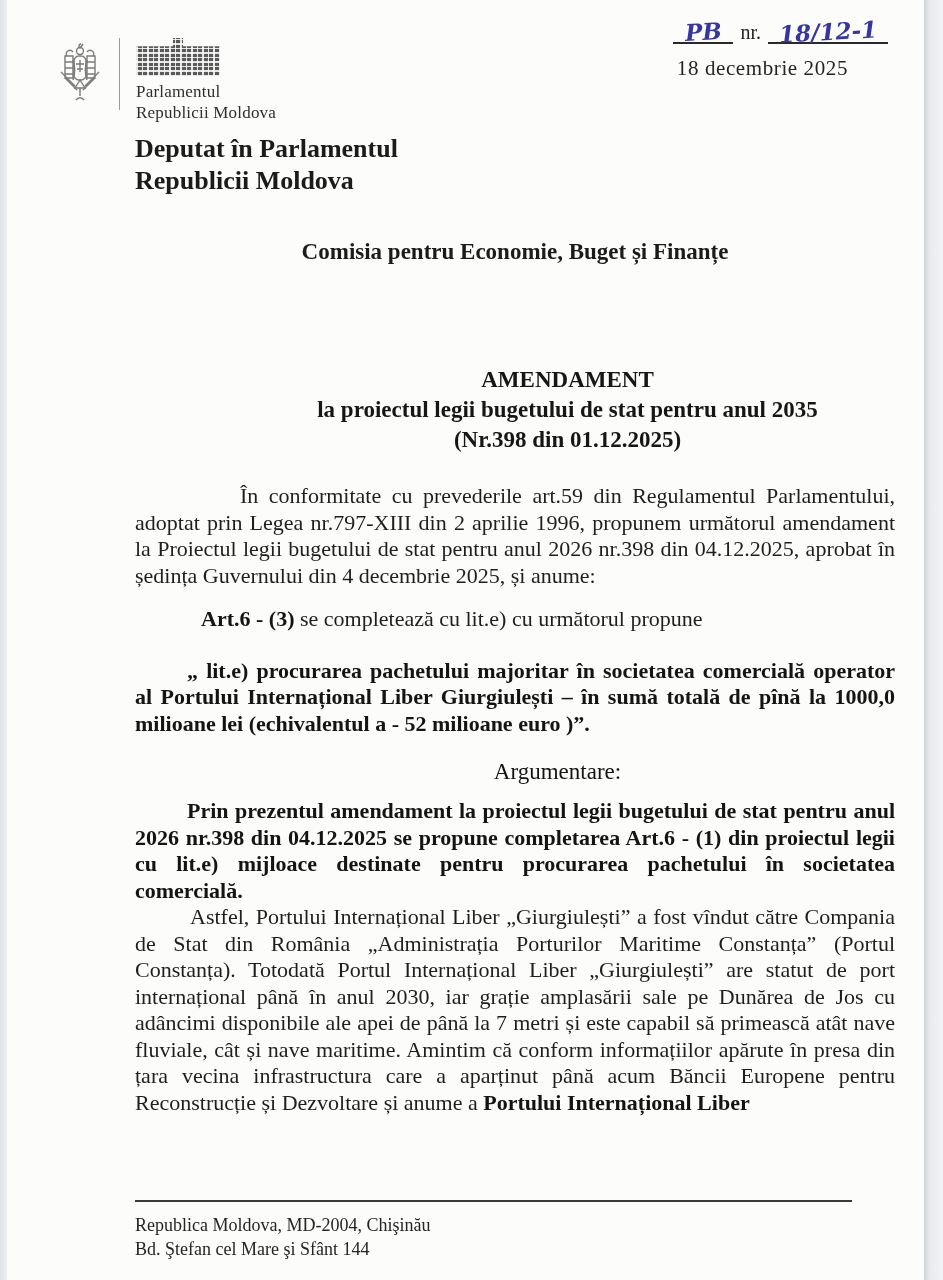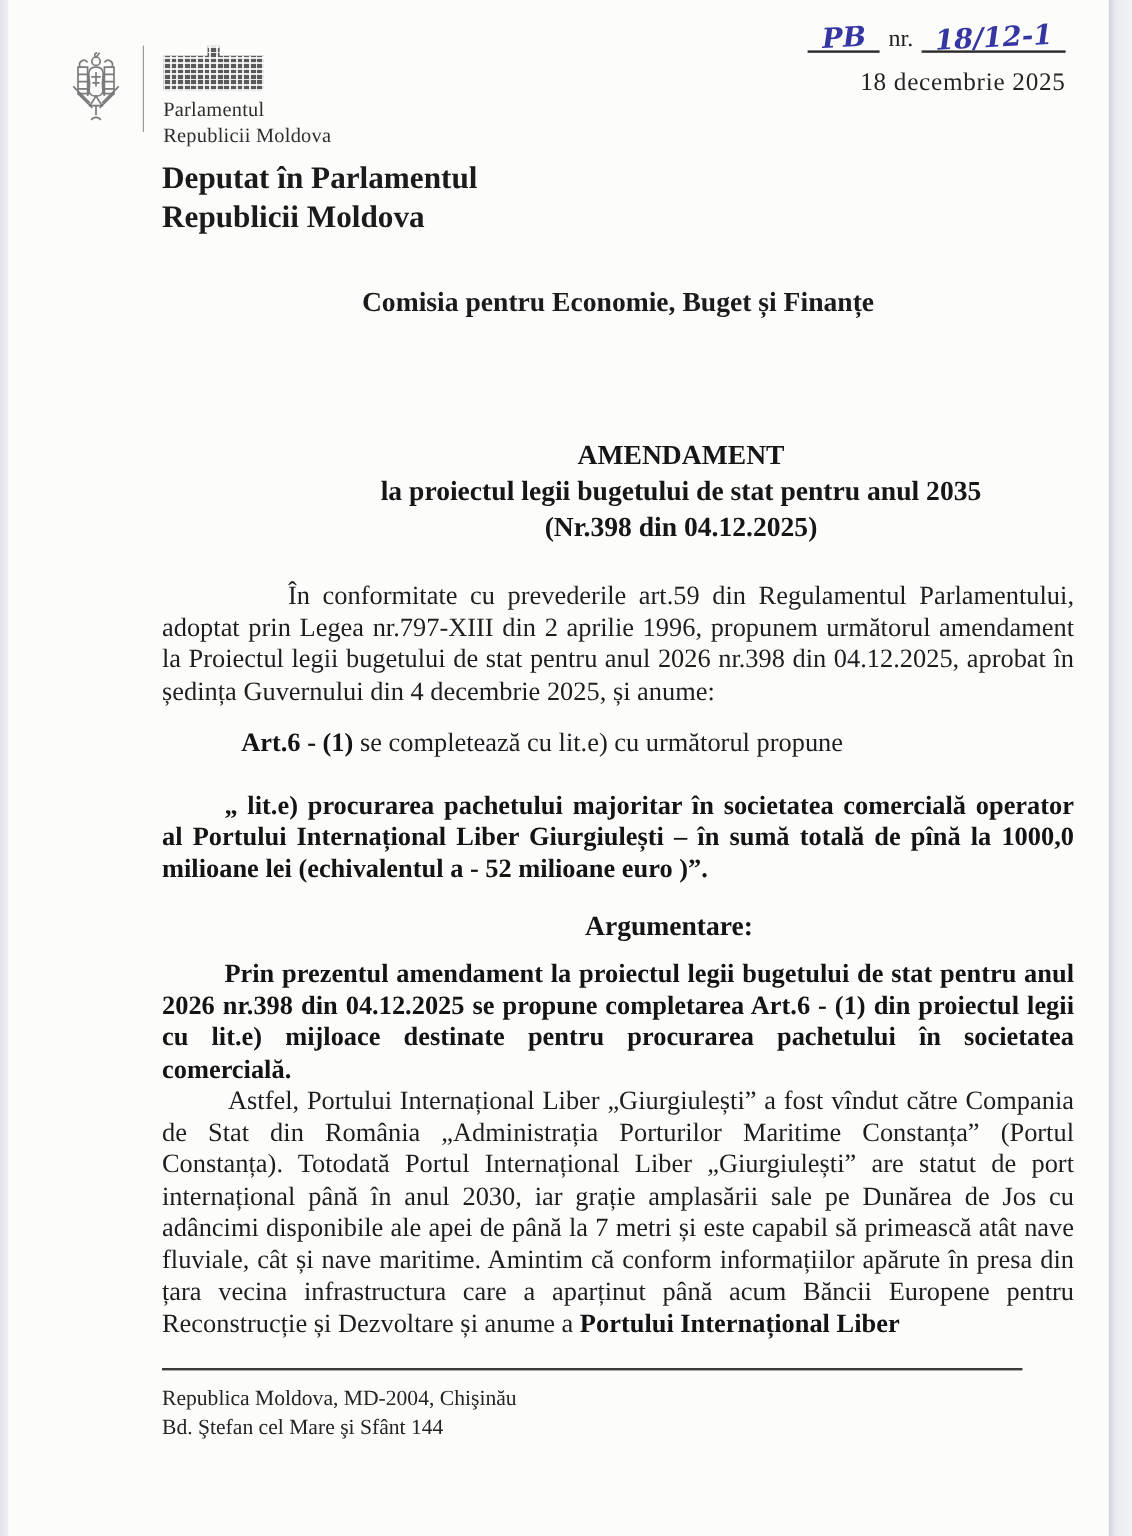--- a/index.html
+++ b/index.html
@@ -39,40 +39,40 @@
   .hw-code{width:60px;}
   .hw-num{width:120px;}
   .handwriting{
     display:inline-block;
     font-family:"DejaVu Serif", serif;
     font-style:italic;font-weight:bold;
     color:#3636a2;font-size:23px;line-height:24px;
     transform:rotate(-3deg) translateY(2px);
   }
   .nr-label{font-size:20px;color:#222;padding-bottom:0;}
-  .reg-date{margin-top:12px;font-size:21px;color:#242424;letter-spacing:.6px;}
+  .reg-date{margin-top:12px;margin-right:40px;font-size:21px;color:#242424;letter-spacing:.6px;}
 
   
   .content{position:absolute;left:135px;right:48px;top:0;}
   .sender{margin-top:133px;font-size:26px;line-height:32px;font-weight:bold;color:#1b1b1b;}
   .addressee{margin-top:42px;text-align:center;font-size:23px;font-weight:bold;color:#1b1b1b;}
   .title-block{margin-top:100px;text-align:center;padding-left:105px;
     font-size:23px;line-height:30px;font-weight:bold;color:#161616;}
   p{margin:0;font-size:22px;line-height:26.5px;text-align:justify;color:#1e1e1e;}
   .p-intro{margin-top:28px;text-indent:105px;}
   .p-art6{margin-top:17px;text-indent:66px;}
   .p-quote{margin-top:25px;text-indent:52px;font-weight:bold;color:#141414;}
   .arg-heading{margin-top:22px;text-align:center;padding-left:85px;
-    font-size:23px;font-weight:bold;color:#141414;}
+    font-size:23px;font-weight:normal;color:#141414;}
   .p-arglead{margin-top:13px;text-indent:52px;font-weight:bold;color:#141414;}
   .p-argtext{text-indent:55px;}
   b{color:#141414;}
 
   
-  .footer{position:absolute;left:135px;right:48px;top:1140px;}
+  .footer{position:absolute;left:135px;right:48px;top:1200px;}
   .footer-rule{width:717px;border-top:2px solid #3a3a3a;}
   .footer-cols{display:flex;justify-content:space-between;margin-top:11px;width:760px;}
   .footer-left,.footer-right{font-size:18px;line-height:24px;color:#242424;}
   .footer-right{text-align:right;}
 </style>
 </head>
 <body>
 
 <div class="page">
   <div class="edge-left"></div>
@@ -112,26 +112,26 @@
     <div class="sender">
       <div>Deputat în Parlamentul</div>
       <div>Republicii Moldova</div>
     </div>
 
     <div class="addressee">Comisia pentru Economie, Buget și Finanțe</div>
 
     <div class="title-block">
       <div>AMENDAMENT</div>
       <div>la proiectul legii bugetului de stat pentru anul 2035</div>
-      <div>(Nr.398 din 04.12.2025)</div>
+      <div>(Nr.398 din 01.12.2025)</div>
     </div>
 
     <p class="p-intro">În conformitate cu prevederile art.59 din Regulamentul Parlamentului, adoptat prin Legea nr.797-XIII din 2 aprilie 1996, propunem următorul amendament la Proiectul legii bugetului de stat pentru anul 2026 nr.398 din 04.12.2025, aprobat în ședința Guvernului din 4 decembrie 2025, și anume:</p>
 
-    <p class="p-art6"><b>Art.6 - (1)</b><span> se completează cu lit.e) cu următorul propune</span></p>
+    <p class="p-art6"><b>Art.6 - (3)</b><span> se completează cu lit.e) cu următorul propune</span></p>
 
     <p class="p-quote">„ lit.e) procurarea pachetului majoritar în societatea comercială operator al Portului Internațional Liber Giurgiulești – în sumă totală de pînă la 1000,0 milioane lei (echivalentul a - 52 milioane euro )”.</p>
 
     <div class="arg-heading">Argumentare:</div>
 
     <p class="p-arglead">Prin prezentul amendament la proiectul legii bugetului de stat pentru anul 2026 nr.398 din 04.12.2025 se propune completarea Art.6 - (1) din proiectul legii cu lit.e) mijloace destinate pentru procurarea pachetului în societatea comercială.</p>
 
     <p class="p-argtext"><span>Astfel, Portului Internațional Liber „Giurgiulești” a fost vîndut către Compania de Stat din România „Administrația Porturilor Maritime Constanța” (Portul Constanța). Totodată Portul Internațional Liber „Giurgiulești” are statut de port internațional până în anul 2030, iar grație amplasării sale pe Dunărea de Jos cu adâncimi disponibile ale apei de până la 7 metri și este capabil să primească atât nave fluviale, cât și nave maritime. Amintim că conform informațiilor apărute în presa din țara vecina infrastructura care a aparținut până acum Băncii Europene pentru Reconstrucție și Dezvoltare și anume a </span><b>Portului Internațional Liber</b></p>
   </div>
 

